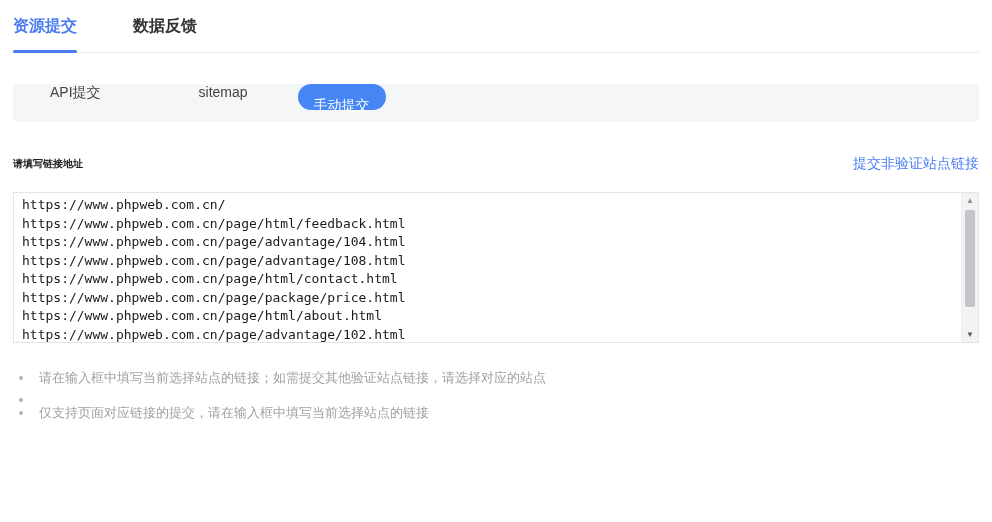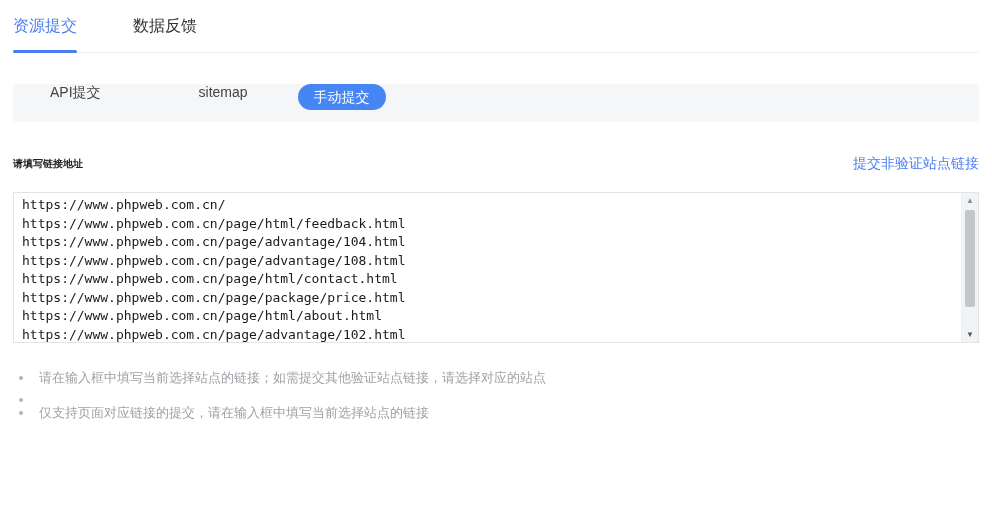--- a/index.html
+++ b/index.html
@@ -2,33 +2,33 @@
 <html><head>
 <meta charset="utf-8">
 <style>
   * { margin: 0; padding: 0; box-sizing: border-box; }
   html, body { width: 992px; height: 522px; background: #fff; overflow: hidden;
     font-family: "Liberation Sans", "DejaVu Sans", sans-serif; }
   .page { margin: 0 13px; width: 966px; }
 
   
   .tabs-row { display: flex; gap: 56px; padding-top: 16px; border-bottom: 1px solid #ececec; }
-  .tab { position: relative; font-size: 16px; color: #333; padding-bottom: 15px; cursor: pointer; }
+  .tab { position: relative; font-size: 16px; color: #333; padding-bottom: 15px; cursor: pointer; font-weight: bold; }
   .tab.active { color: #4a7cf2; }
   .tab.active::after { content: ""; position: absolute; left: 0; right: 0; bottom: -1px;
     height: 3px; background: #4a7cf2; border-radius: 2px; }
 
   
   .subtabs { margin-top: 31px; height: 38px; background: #f5f6f7; border-radius: 4px;
     display: flex; font-size: 14px; color: #444; }
   .subtab { cursor: pointer; }
   .subtab:nth-child(1) { margin-left: 37px; }
   .subtab:nth-child(2) { margin-left: 98px; }
   .subtab.pill { margin-left: 50px; background: #4586f4; color: #fff; height: 26px;
-    line-height: 26px; padding: 0 16px; border-radius: 13px; }
+    line-height: 26px; padding: 8px 16px; border-radius: 13px; }
 
   
   .field-row { margin-top: 33px; display: flex; justify-content: space-between; align-items: center; }
   .field-title { font-size: 10px; font-weight: bold; color: #222; }
   .ext-link { font-size: 14px; color: #4a7cf2; cursor: pointer; }
 
   
   .input-box { position: relative; margin-top: 19px; height: 151px; background: #fff;
     border: 1px solid #e2e4e7; }
   .urls { position: absolute; left: 0; top: 0; right: 17px; bottom: 0; padding: 3px 8px;

